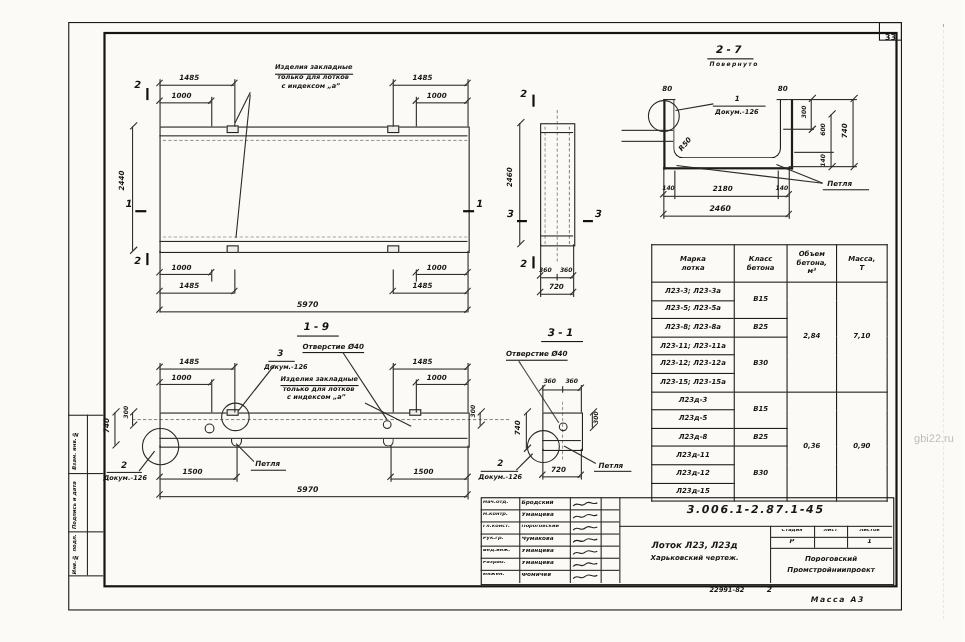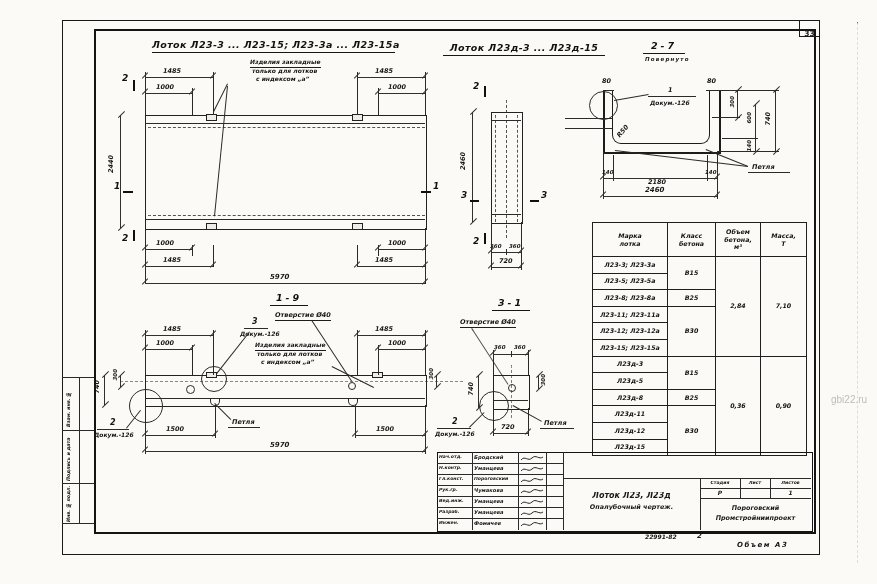--- a/index.html
+++ b/index.html
@@ -58,22 +58,20 @@
 
   <div class="vl" style="left:79px;top:377px;height:146px;"></div>
   <div class="hl" style="left:62px;top:377px;width:32px;"></div>
   <div class="hl" style="left:62px;top:430px;width:32px;"></div>
   <div class="hl" style="left:62px;top:483px;width:32px;"></div>
   <div class="hl" style="left:62px;top:523px;width:32px;"></div>
   <div class="lab rot" style="left:66px;top:381px;font-size:4.8px;height:46px;">Взам. инв. №</div>
   <div class="lab rot" style="left:66px;top:433px;font-size:4.8px;height:48px;">Подпись и дата</div>
   <div class="lab rot" style="left:66px;top:486px;font-size:4.8px;height:36px;">Инв. № подл.</div>
 
-  <div class="vtitle" style="left:152px;top:40px;width:243px;">Лоток Л23-3 ... Л23-15; Л23-3а ... Л23-15а</div>
-  <div class="vtitle" style="left:443px;top:43px;width:162px;">Лоток Л23д-3 ... Л23д-15</div>
   <div class="vtitle" style="left:643px;top:41px;width:42px;letter-spacing:3px;">2-7</div>
   <div class="lab" style="left:645px;top:56px;font-size:5.5px;letter-spacing:1.2px;">Повернуто</div>
 
   <div class="abs" style="left:145px;top:115px;width:280px;height:113px;border:1.5px solid #222;"></div>
   <div class="hl" style="left:145px;top:123px;width:280px;"></div>
   <div class="hl dash" style="left:148px;top:127px;width:274px;"></div>
   <div class="hl dash" style="left:148px;top:215px;width:274px;"></div>
   <div class="hl" style="left:145px;top:219px;width:280px;"></div>
   <div class="plate" style="left:206px;top:114px;width:9px;height:5px;"></div>
   <div class="plate" style="left:352px;top:114px;width:9px;height:5px;"></div>
@@ -182,21 +180,21 @@
   <div class="hl" style="left:717px;top:151px;width:62px;"></div>
   <div class="hl" style="left:722px;top:138px;width:36px;"></div>
   <div class="hl" style="left:712px;top:117px;width:28px;"></div>
 
   <div class="vl" style="left:603px;top:152px;height:47px;"></div>
   <div class="vl" style="left:717px;top:152px;height:47px;"></div>
   <div class="vl" style="left:613px;top:155px;height:26px;"></div>
   <div class="vl" style="left:707px;top:155px;height:26px;"></div>
   <div class="dimline" style="left:603px;top:178px;width:114px;"></div>
   <div class="dim sm" style="left:602px;top:170px;">140</div>
-  <div class="dim" style="left:648px;top:179px;">2180</div>
+  <div class="dim" style="left:648px;top:169px;">2180</div>
   <div class="dim sm" style="left:705px;top:170px;">140</div>
   <div class="dimline" style="left:603px;top:196px;width:114px;"></div>
   <div class="dim" style="left:645px;top:187px;font-size:7px;">2460</div>
 
   <div class="leader" style="left:615px;top:150px;width:134px;transform:rotate(6.9deg);"></div>
   <div class="leader" style="left:706px;top:149px;width:45px;transform:rotate(22deg);"></div>
   <div class="lab" style="left:752px;top:163px;">Петля</div>
   <div class="hl" style="left:748px;top:172px;width:42px;"></div>
 
   <table class="dtab">
@@ -407,34 +405,35 @@
       <path d="M1 5 C5 0,8 7,12 3 S19 5,23 2" stroke="#222" stroke-width="1" fill="none"></path>
     </svg>
   <svg class="abs" style="left:520px;top:510px;" width="24" height="7">
       <path d="M1 5 C5 0,8 7,12 3 S19 5,23 2" stroke="#222" stroke-width="1" fill="none"></path>
     </svg>
   <svg class="abs" style="left:520px;top:521px;" width="24" height="7">
       <path d="M1 5 C5 0,8 7,12 3 S19 5,23 2" stroke="#222" stroke-width="1" fill="none"></path>
     </svg>
 
   <div class="hl thk" style="left:563px;top:478px;width:248px;"></div>
+  <div class="tb-cell" style="left:563px;top:459px;width:248px;text-align:center;font:italic 700 10px/1 'DejaVu Sans',sans-serif;letter-spacing:1.5px;">3.006.1-2.87.1-45</div>
   <div class="vl" style="left:700px;top:478px;height:52px;"></div>
   <div class="tb-cell" style="left:565px;top:492px;width:133px;text-align:center;font-size:8px;">Лоток Л23, Л23д</div>
-  <div class="tb-cell" style="left:565px;top:504px;width:133px;text-align:center;font-size:6.4px;">Опалубочный чертеж.</div>
+  <div class="tb-cell" style="left:565px;top:504px;width:133px;text-align:center;font-size:6.4px;">Харьковский чертеж.</div>
   <div class="hl" style="left:700px;top:488px;width:111px;"></div>
   <div class="hl" style="left:700px;top:498px;width:111px;"></div>
   <div class="vl" style="left:740px;top:478px;height:20px;"></div>
   <div class="vl" style="left:770px;top:478px;height:20px;"></div>
   <div class="tb-cell" style="left:701px;top:481px;width:38px;text-align:center;font-size:4.6px;">Стадия</div>
   <div class="tb-cell" style="left:741px;top:481px;width:28px;text-align:center;font-size:4.6px;">Лист</div>
   <div class="tb-cell" style="left:771px;top:481px;width:39px;text-align:center;font-size:4.6px;">Листов</div>
   <div class="tb-cell" style="left:701px;top:490px;width:38px;text-align:center;font-size:6px;">Р</div>
   <div class="tb-cell" style="left:741px;top:490px;width:28px;text-align:center;font-size:6px;"></div>
   <div class="tb-cell" style="left:771px;top:490px;width:39px;text-align:center;font-size:6px;">1</div>
   <div class="tb-cell" style="left:700px;top:505px;width:111px;text-align:center;font-size:6.4px;">Пороговский</div>
   <div class="tb-cell" style="left:700px;top:515px;width:111px;text-align:center;font-size:6.4px;">Промстройниипроект</div>
 
   <div class="lab" style="left:645px;top:533px;font-size:6px;">22991-82</div>
   <div class="lab" style="left:697px;top:532px;font-size:7px;">2</div>
-  <div class="lab" style="left:737px;top:541px;font-size:7px;letter-spacing:1.5px;">Объем А3</div>
+  <div class="lab" style="left:737px;top:541px;font-size:7px;letter-spacing:1.5px;">Масса А3</div>
   <div class="wm" style="left:831px;top:395px;">gbi22.ru</div>
 
 </div>
 
 </body></html>

